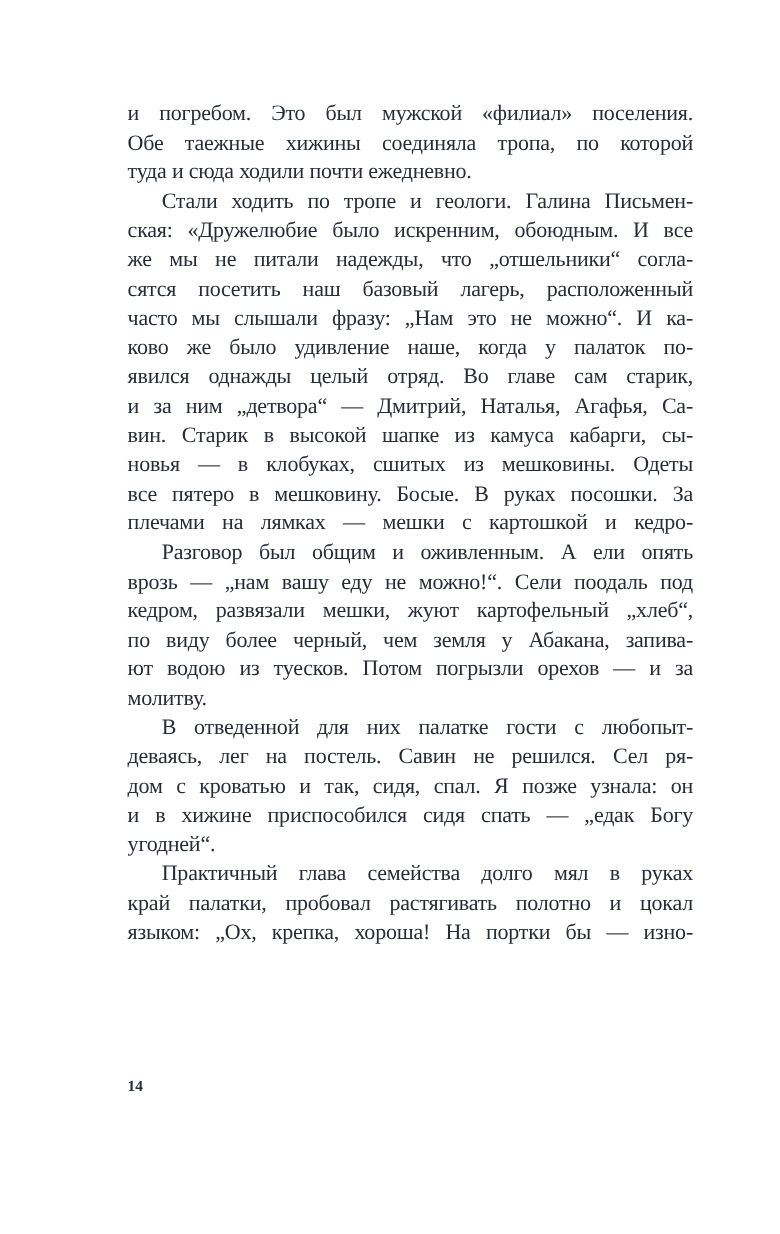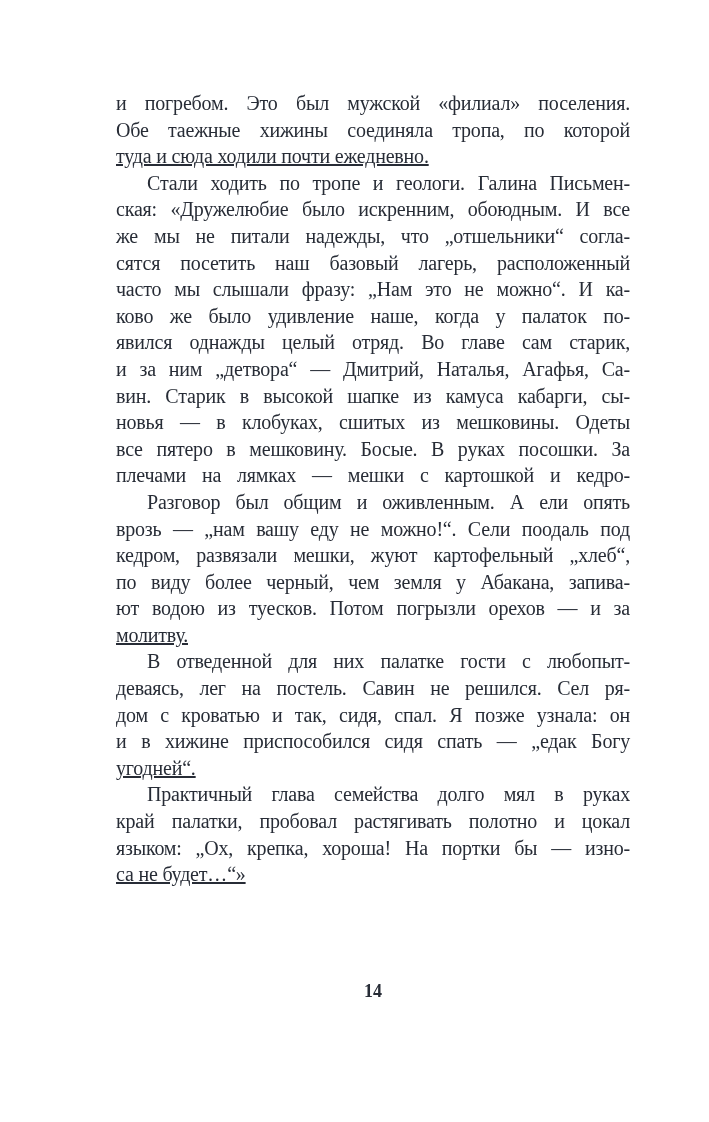--- a/index.html
+++ b/index.html
@@ -29,29 +29,29 @@
   }
   .paragraph { margin: 0; padding: 0; }
   .line {
     font-size: 20px;
     line-height: 26.6px;
     letter-spacing: -0.2px;
     text-align: justify;
     text-align-last: justify;
     white-space: normal;
   }
-  .line.last { text-align-last: left; text-decoration: underline; }
+  .line.last { text-align-last: left; }
   .line.indent { text-indent: 31px; }
   .folio {
     position: absolute;
     left: 116px;
     top: 981px;
     width: 514px;
-    text-align: center;
-    font-size: 18px;
+    text-align: left;
+    font-size: 14px;
     font-weight: 700;
     color: var(--text-color);
   }
 </style>
 </head>
 <body>
 
 <div class="book-page">
   <div class="text-block">
       <div class="paragraph">
@@ -85,17 +85,16 @@
         <div class="line indent">В отведенной для них палатке гости с любопыт-</div>
         <div class="line">деваясь, лег на постель. Савин не решился. Сел ря-</div>
         <div class="line">дом с кроватью и так, сидя, спал. Я позже узнала: он</div>
         <div class="line">и в хижине приспособился сидя спать — „едак Богу</div>
         <div class="line last">угодней“.</div>
       </div>
       <div class="paragraph">
         <div class="line indent">Практичный глава семейства долго мял в руках</div>
         <div class="line">край палатки, пробовал растягивать полотно и цокал</div>
         <div class="line">языком: „Ох, крепка, хороша! На портки бы — изно-</div>
-        <div class="line last">са не будет…“»</div>
       </div>
     </div>
   <div class="folio">14</div>
 </div>
 
 </body></html>

